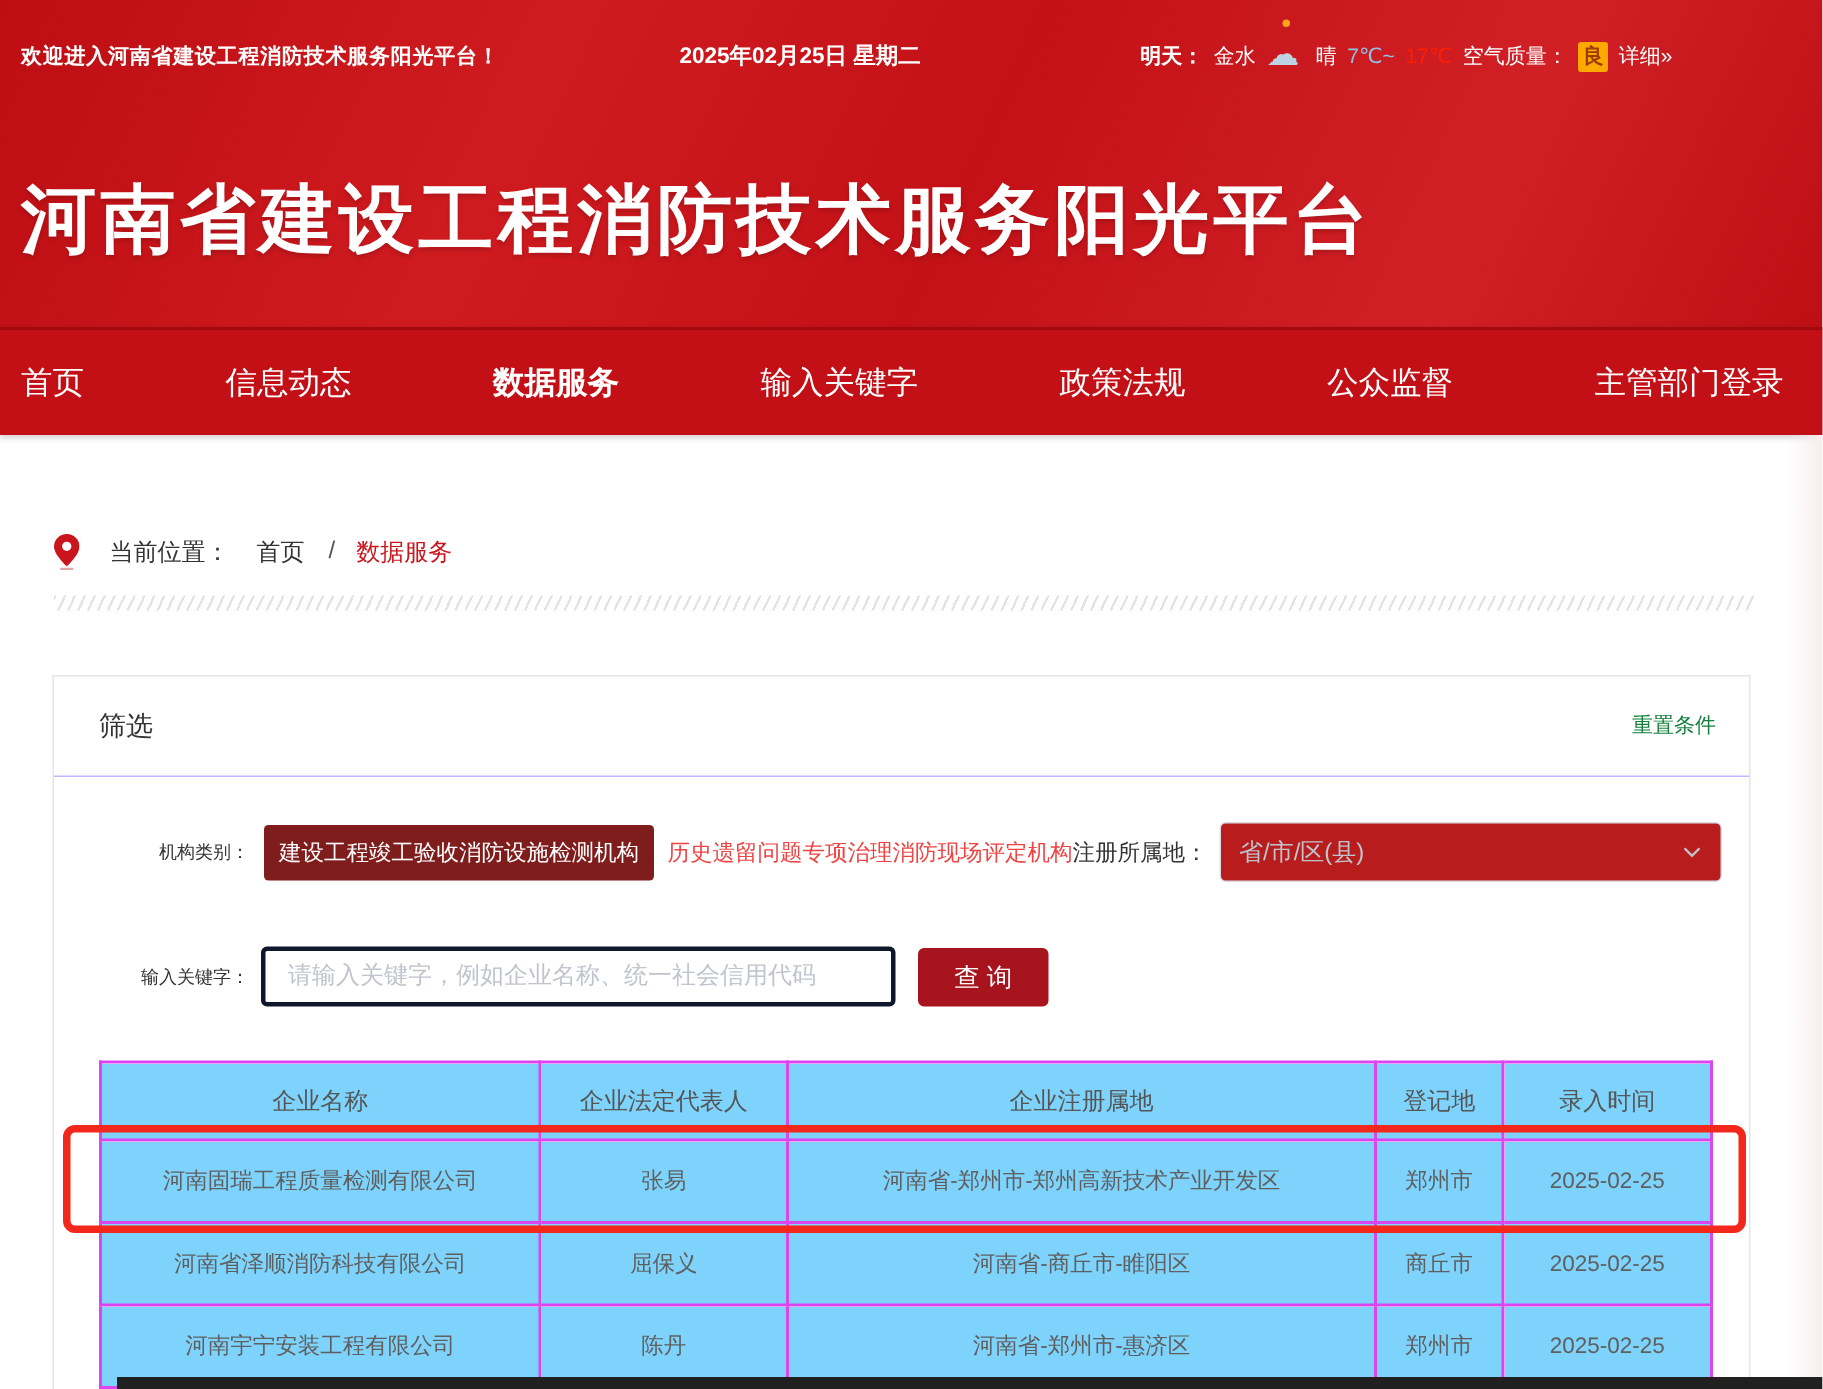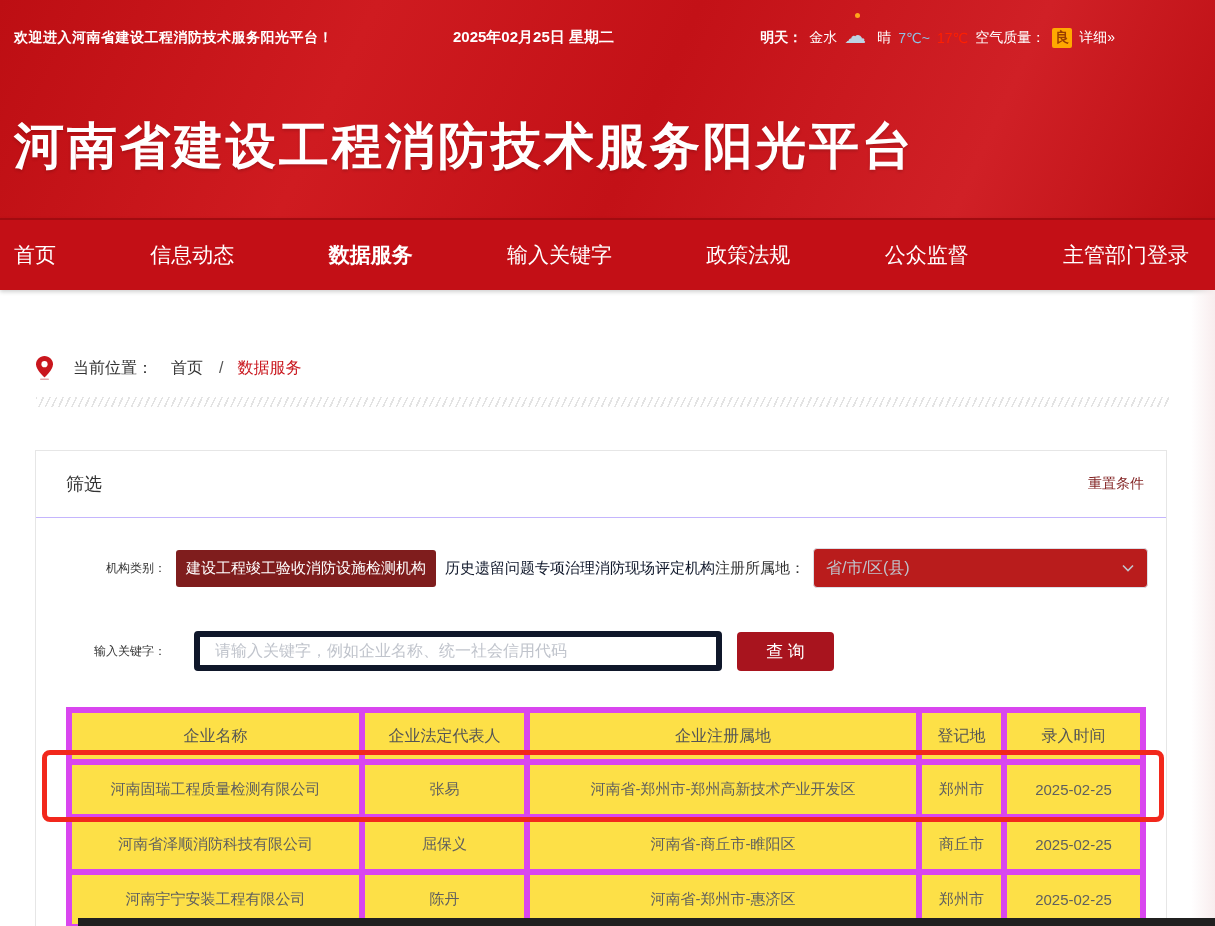--- a/index.html
+++ b/index.html
@@ -58,55 +58,55 @@
   
   .card {
     position:absolute; left:35px; top:450px; width:1132px; height:600px;
     border:1px solid #e6e6e6; border-bottom:none; background:#fff;
   }
   .card-header {
     height:67px; display:flex; align-items:center; justify-content:space-between;
     padding:0 22px 0 30px; border-bottom:1px solid #c4b5fd;
   }
   .card-title { font-size:18px; color:#333; }
-  .reset-link { font-size:14px; color:#7f1d1d; cursor:pointer; }
+  .reset-link { font-size:14px; color:#15803d; cursor:pointer; }
   .filter-row { display:flex; align-items:center; margin:30px 27px 0 30px; }
   .filter-row2 { margin-top:43px; }
   .f-label { width:100px; text-align:right; font-size:12px; color:#333; flex:none; }
   .cat-tag {
     margin-left:10px; background:#7f1d1d; color:#fff; font-size:15px;
     padding:9px 10px; border-radius:3px; cursor:pointer; white-space:nowrap;
   }
-  .cat-option { margin-left:9px; color:#0f172a; font-size:15px; cursor:pointer; white-space:nowrap; }
+  .cat-option { margin-left:9px; color:#ef4444; font-size:15px; cursor:pointer; white-space:nowrap; }
   .region-group { margin-left:auto; display:flex; align-items:center; }
   .region-label { font-size:15px; color:#333; margin-right:8px; white-space:nowrap; }
   .select-box {
     width:335px; height:40px; border:1px solid #dcdfe6; border-radius:4px;
     display:flex; align-items:center; padding:0 12px; cursor:pointer; background:#b91c1c;
   }
   .select-placeholder { color:#bfc4cc; font-size:16px; flex:1; }
   .chevron { width:14px; height:14px; color:#c0c4cc; }
   .keyword-input {
-    margin-left:28px; width:528px; height:40px; border:6px solid #0f172a; border-radius:4px;
+    margin-left:8px; width:423px; height:40px; border:3px solid #0f172a; border-radius:4px;
     padding:0 15px; font-size:16px; color:#333; outline:none;
     font-family:"Liberation Sans","DejaVu Sans",sans-serif;
   }
   .keyword-input::placeholder { color:#c0c4cc; }
   .search-btn {
-    margin-left:15px; width:97px; height:39px; background:#a8141e; color:#fff;
+    margin-left:15px; width:87px; height:39px; background:#a8141e; color:#fff;
     border:none; border-radius:4px; font-size:17px; cursor:pointer; white-space:nowrap;
     font-family:"Liberation Sans","DejaVu Sans",sans-serif;
   }
   
   .data-table {
     margin:36px 27px 0 30px; border-collapse:collapse; width:1074px;
     table-layout:fixed; font-size:15px;
   }
   .data-table th, .data-table td {
-    border:6px solid #d946ef; text-align:center; background:#fde047;
+    border:2px solid #d946ef; text-align:center; background:#7dd3fc;
     overflow:hidden; white-space:nowrap;
   }
   .data-table th { height:52px; color:#555; font-weight:normal; font-size:16px; }
   .data-table td { height:55px; color:#5f5f5f; }
   .col0{width:293px}.col1{width:165px}.col2{width:392px}.col3{width:85px}.col4{width:139px}
   
   .highlight-annotation {
     position:absolute; left:42px; top:750px; width:1122px; height:72px;
     border:5px solid #f2281c; border-radius:8px; pointer-events:none; z-index:20;
   }

